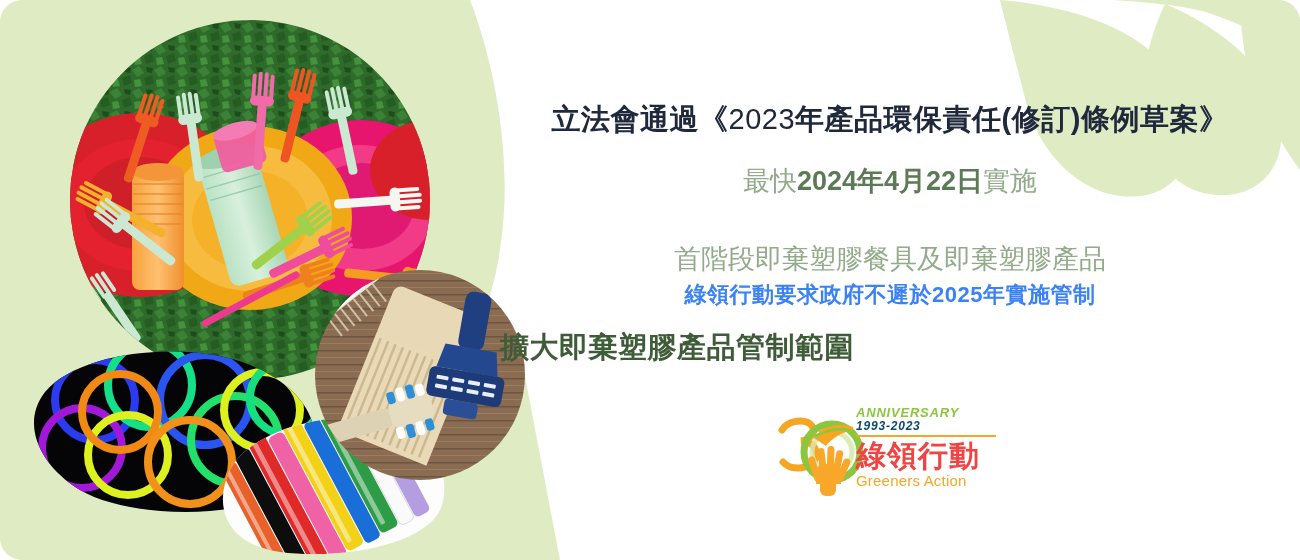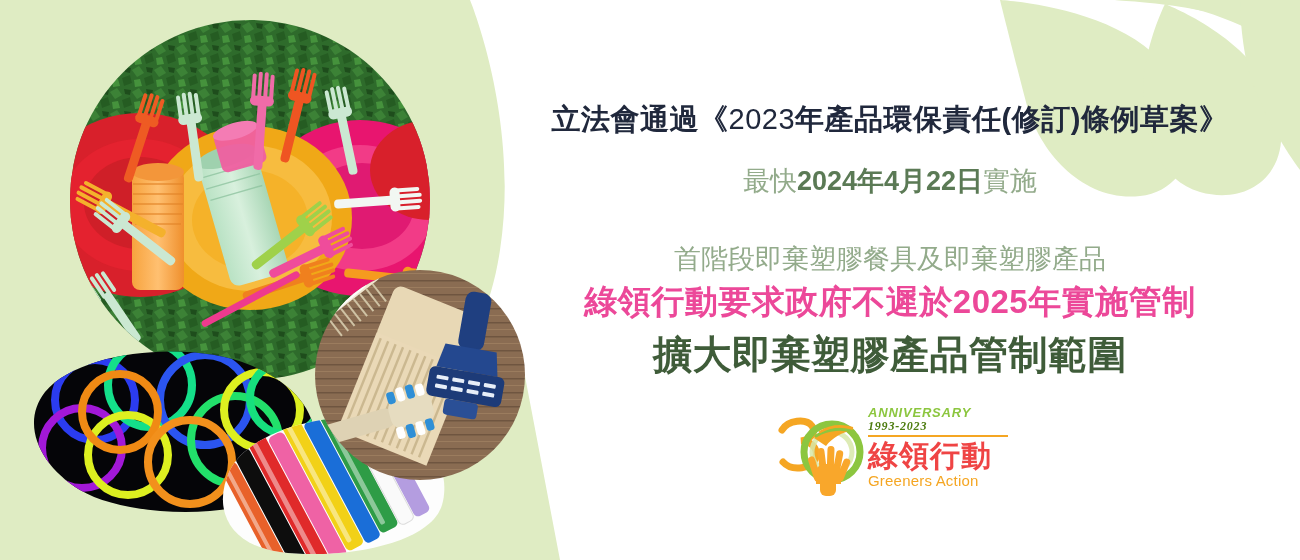--- a/index.html
+++ b/index.html
@@ -7,20 +7,21 @@
     width:1300px;height:560px;
     background:#ffffff;
     font-family:"Liberation Sans","DejaVu Sans",sans-serif;
     overflow:hidden;
   }
   .banner{
     position:relative;
     width:1300px;height:560px;
     background:#ffffff;
     overflow:hidden;
+    border-radius:22px;
   }
 
   
   .bg-layer{position:absolute;inset:0;width:1300px;height:560px;}
   .bg-layer svg{display:block;width:1300px;height:560px;}
 
   
   .collage{position:absolute;left:0;top:0;width:560px;height:560px;}
   .collage svg{display:block;width:560px;height:560px;}
 
@@ -56,59 +57,58 @@
     text-align:center;
     font-size:27px;
     color:#93ab8b;
     white-space:nowrap;
     margin-top:34px;
   }
 
   .demand1{
     position:absolute;top:280px;left:0;width:780px;
     text-align:center;
-    font-size:33px;
+    font-size:22px;
     font-weight:bold;
-    color:#ec4899;
+    color:#3b82f6;
     white-space:nowrap;
     letter-spacing:0.5px;
   }
   .demand2{
     position:absolute;top:328px;left:0;width:780px;
-    text-align:center;
-    font-size:39px;
+    text-align:left;
+    font-size:29px;
     font-weight:bold;
     color:#3f5c39;
     white-space:nowrap;
     letter-spacing:0.5px;
   }
 
   
   .logo{
     position:absolute;
     left:270px;top:400px;
     width:240px;height:110px;
   }
   .logo-mark{
     position:absolute;left:0;top:4px;width:100px;height:100px;
   }
   .logo-mark svg{display:block;width:100px;height:100px;}
   .logo-text{
-    position:absolute;left:98px;top:6px;width:145px;
+    position:absolute;left:86px;top:6px;width:145px;
   }
   .anniv{
     font-size:13px;font-weight:bold;font-style:italic;
     color:#8cc63f;letter-spacing:0.8px;line-height:14px;
     white-space:nowrap;
   }
   .years{
     font-size:12px;font-weight:bold;font-style:italic;
-    color:#4d7c0f;letter-spacing:0.8px;line-height:13px;
-    white-space:nowrap;
-    font-family:Liberation Serif, serif;
+    color:#0c4a6e;letter-spacing:0.8px;line-height:13px;
+    white-space:nowrap;
   }
   .rule{
     width:140px;height:2px;background:#f5a623;margin-top:2px;margin-bottom:3px;
   }
   .cn-name{
     font-size:30px;font-weight:bold;color:#ef4444;
     line-height:32px;letter-spacing:1px;white-space:nowrap;
   }
   .en-name{
     font-size:15px;font-weight:normal;color:#f5a623;

